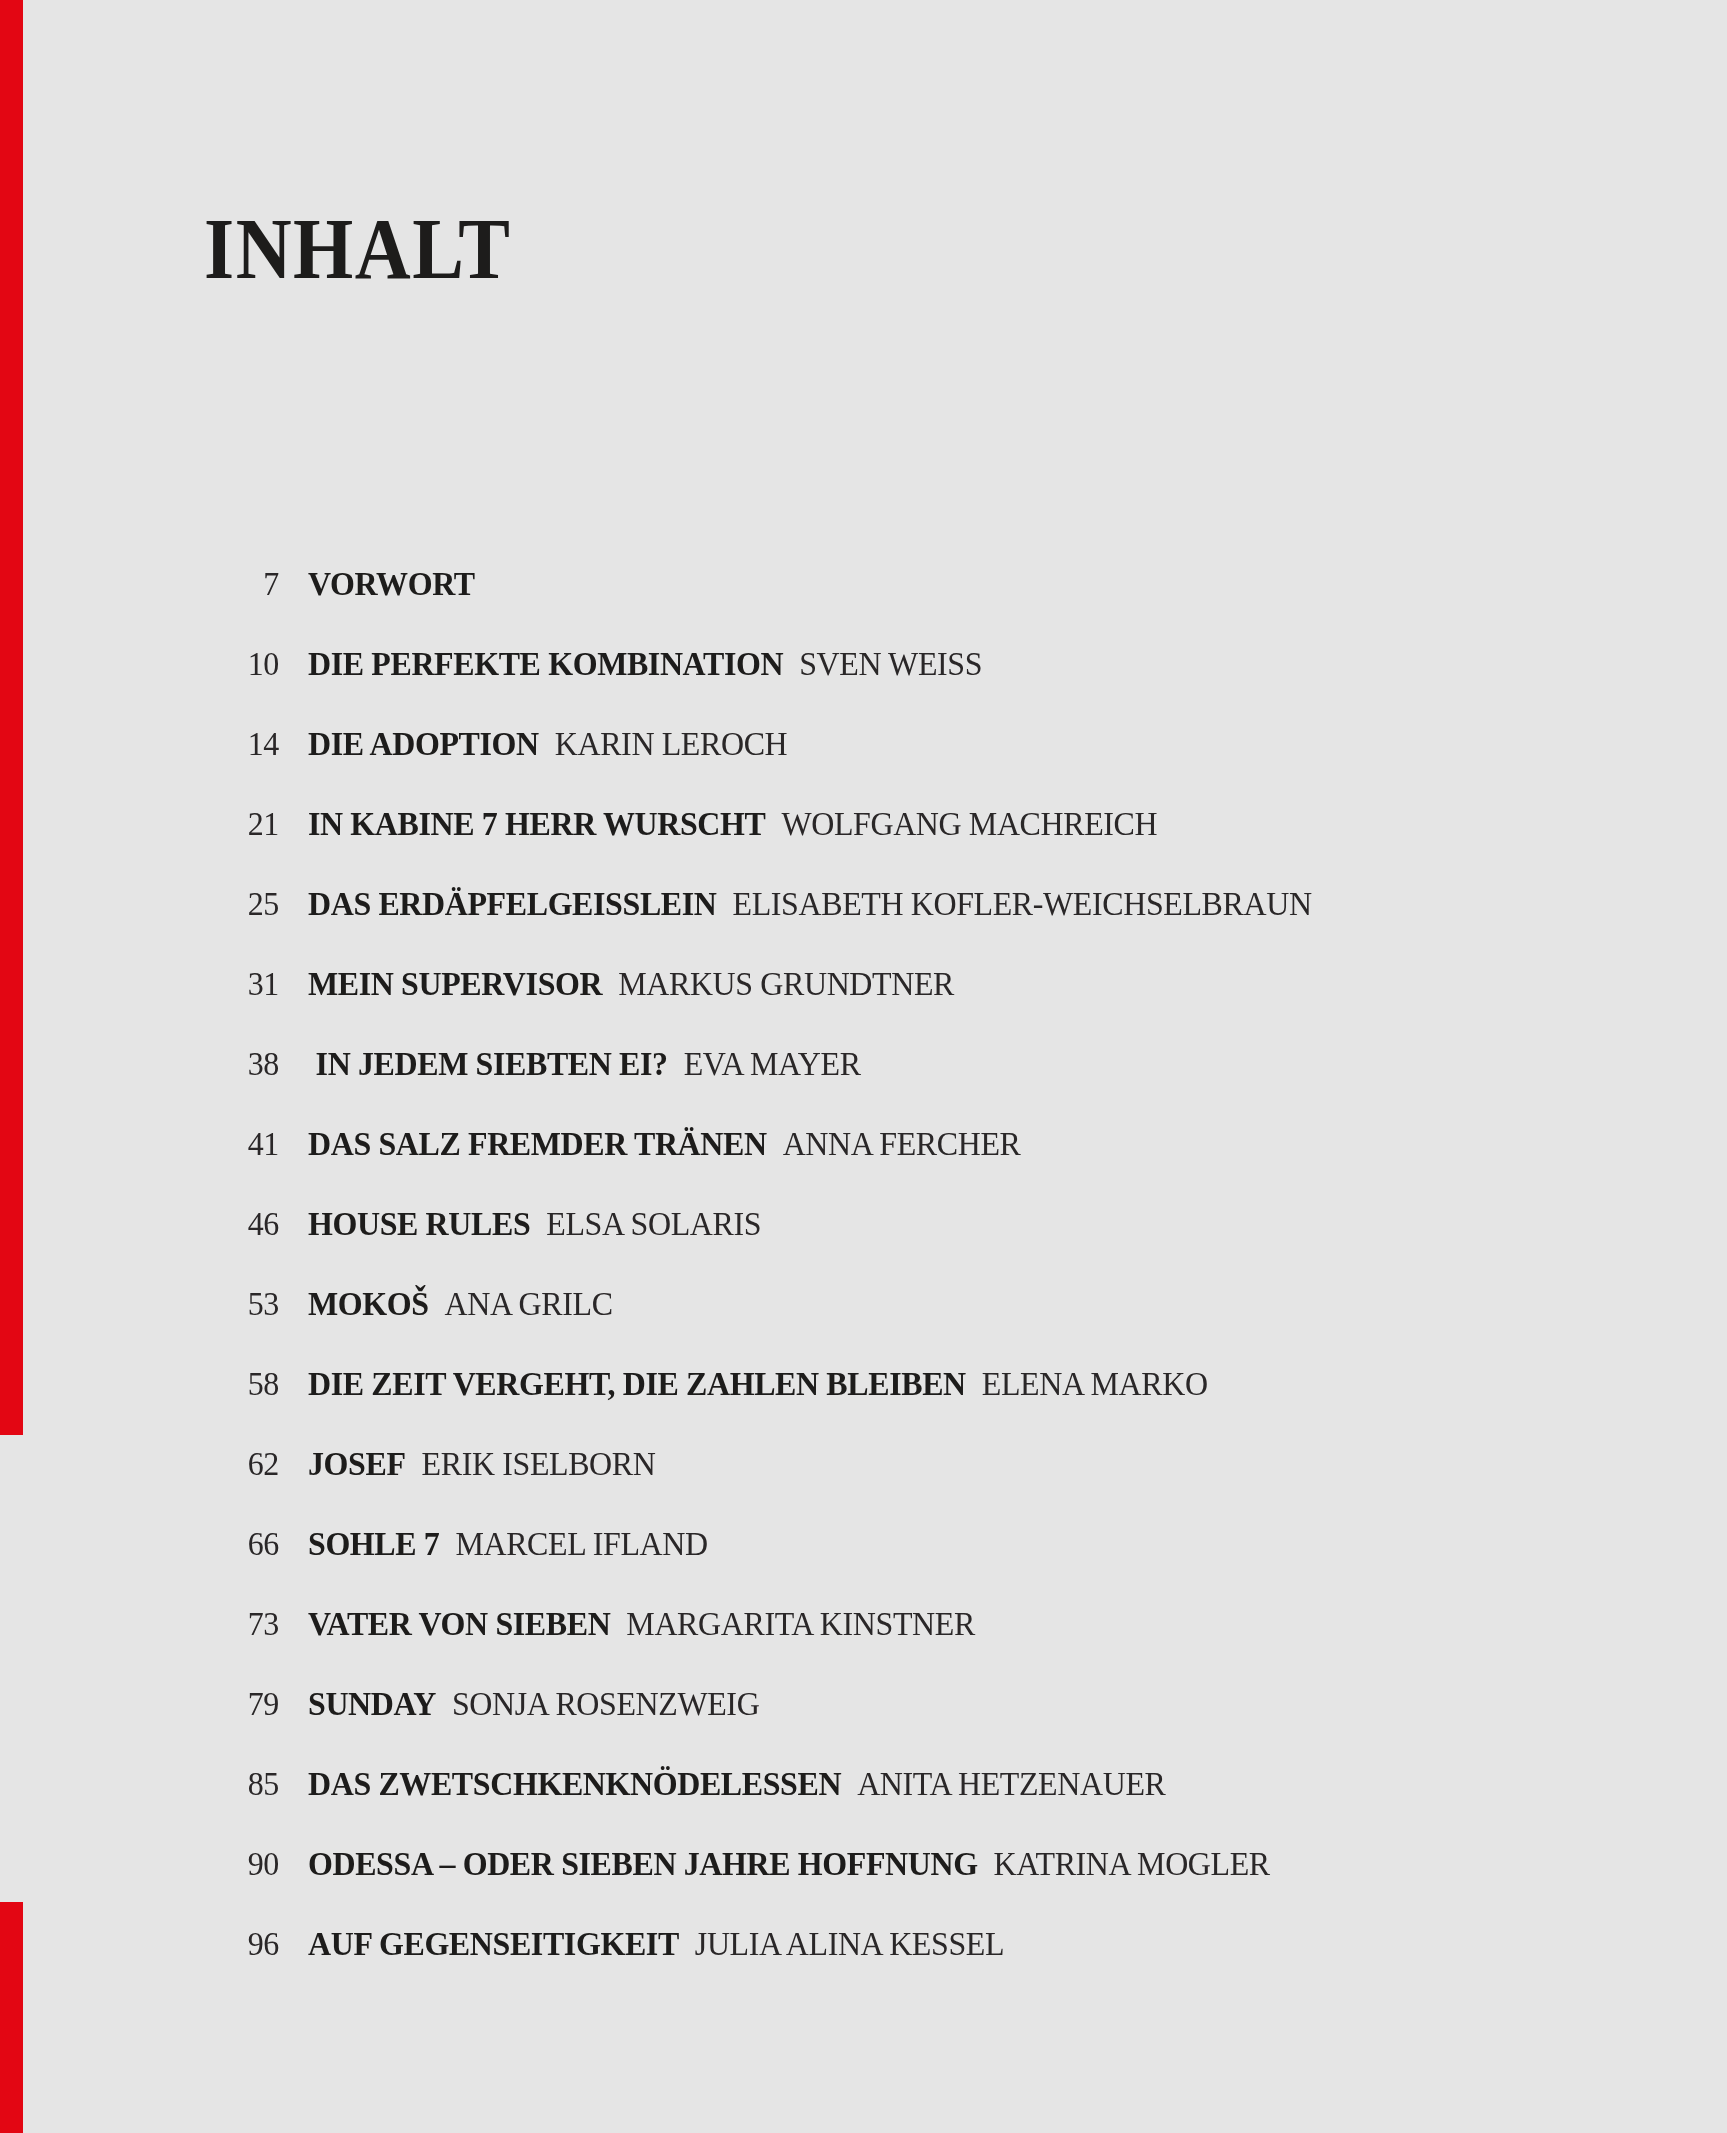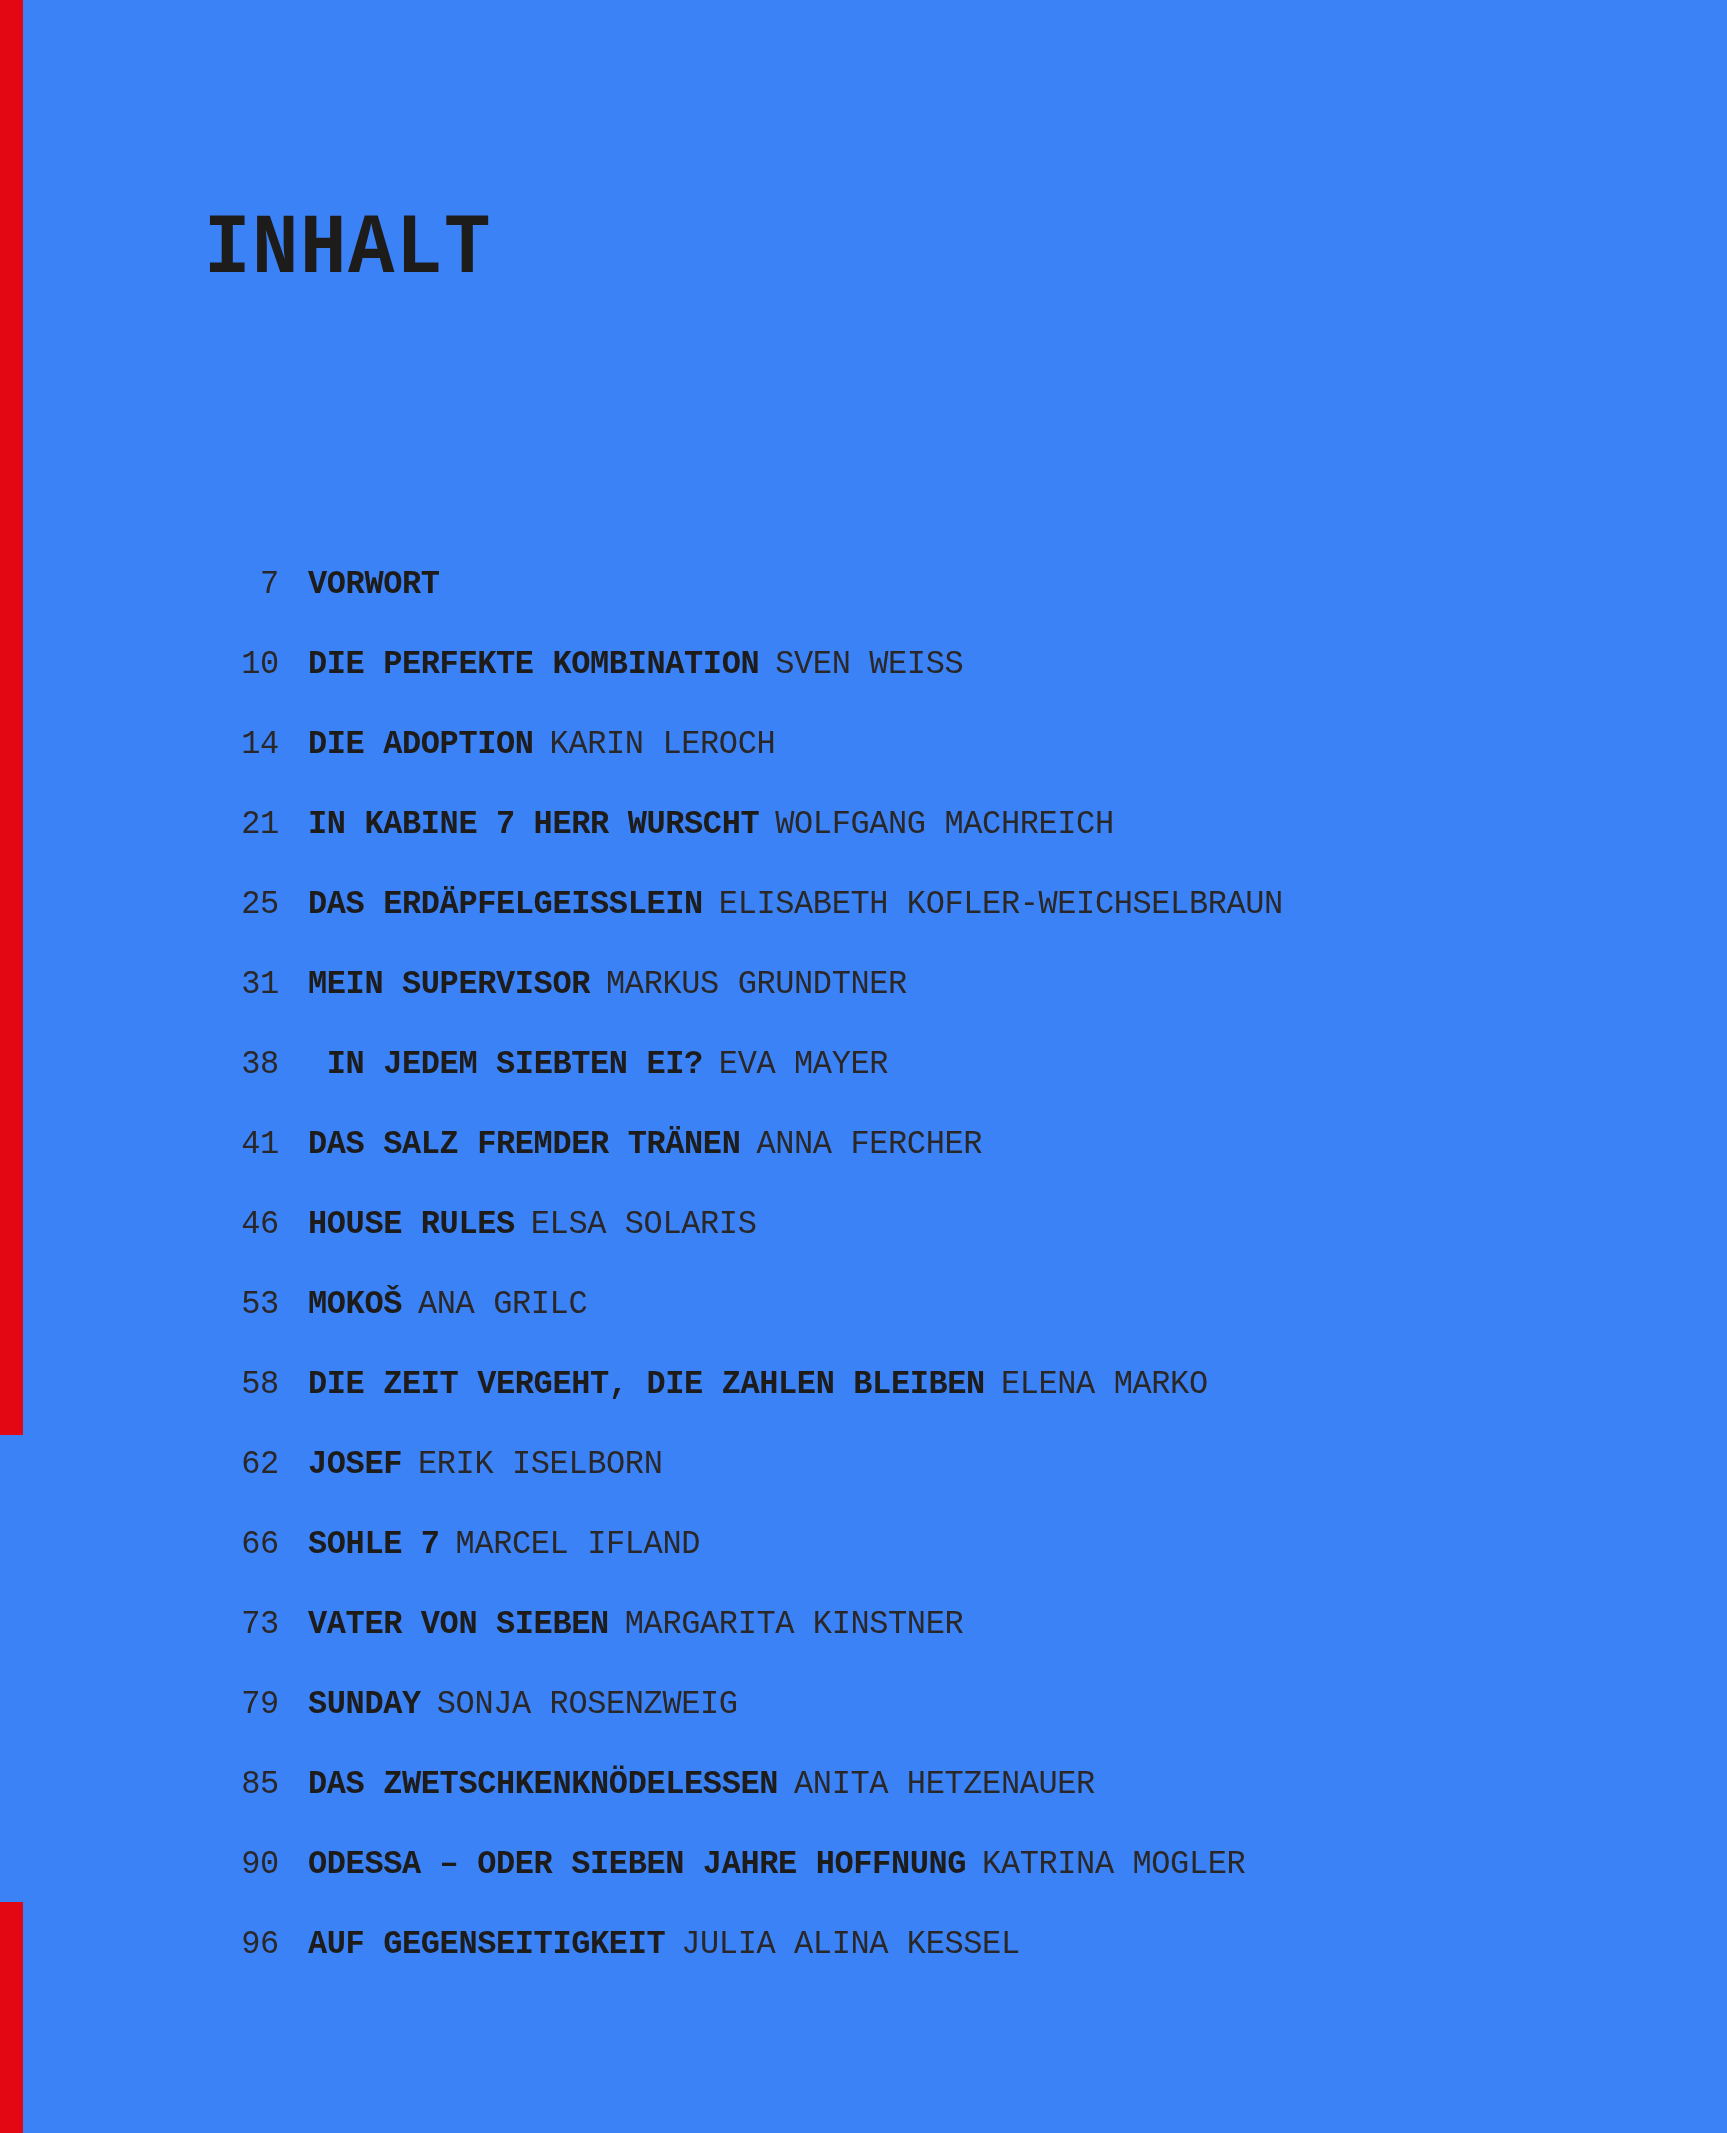--- a/index.html
+++ b/index.html
@@ -1,20 +1,20 @@
 <!DOCTYPE html>
 <html lang="de" style="font-size:13.8px"><head>
 <meta charset="utf-8">
 <style>
   html,body{margin:0;padding:0;background:#ffffff;}
   .page{
     position:relative;
     width:1728px;height:2134px;
-    background:#3b82f6;
-    font-family:Liberation Mono, monospace;
+    background:#e5e5e5;
+    font-family:Liberation Serif, serif;
     color:#221f20;
     overflow:hidden;
   }
   
   .stripe{position:absolute;left:0;width:23px;}
   .stripe.top{top:0;height:1435px;}
   .stripe.bottom{top:1902px;height:231px;}
 
   
   .page-title{

